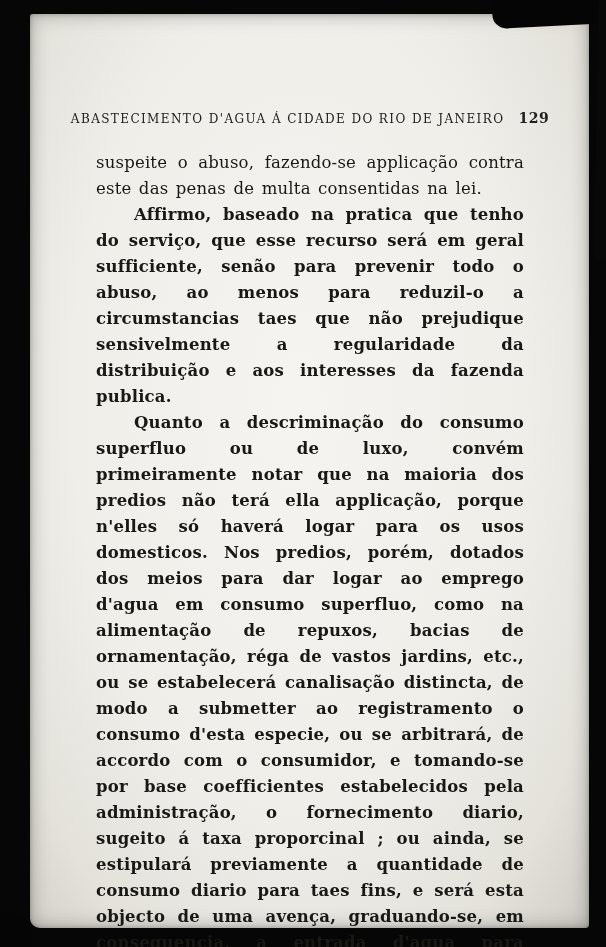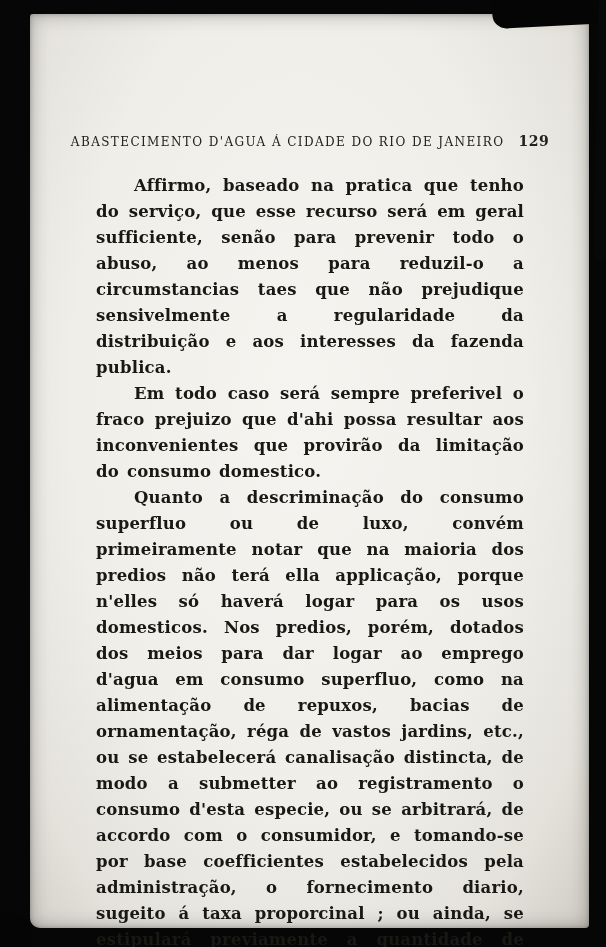--- a/index.html
+++ b/index.html
@@ -73,21 +73,20 @@
     font-size: 12px;
     letter-spacing: 1.4px;
     white-space: nowrap;
     color: #22211f;
     margin-bottom: 24px;
   }
   .running-head .folio {
     font-size: 14px;
     font-weight: bold;
     letter-spacing: 0.5px;
-    margin-top: 23px;
   }
   .page-body p.para {
     margin: 0;
     font-size: 16.5px;
     line-height: 26px;
     text-align: justify;
     letter-spacing: 0.2px;
     word-spacing: 2px;
     color: #191815;
   }
@@ -103,22 +102,22 @@
   <div class="page">
     <div class="content">
 
       <div class="running-head">
         <span>ABASTECIMENTO D'AGUA Á CIDADE DO RIO DE JANEIRO</span>
         <span class="folio">129</span>
       </div>
 
       <div class="page-body">
 
+      <p class="para">suspeite o abuso, fazendo-se applicação contra este das penas de multa consentidas na lei.</p>
           <p class="para indent">Affirmo, baseado na pratica que tenho do serviço, que esse recurso será em geral sufficiente, senão para prevenir todo o abuso, ao menos para reduzil-o a circumstancias taes que não prejudique sensivelmente a regularidade da distribuição e aos interesses da fazenda publica.</p>
-          <p class="para indent">Em todo caso será sempre preferivel o fraco prejuizo que d'ahi possa resultar aos inconvenientes que provirão da limitação do consumo domestico.</p>
           <p class="para indent">Quanto a descriminação do consumo superfluo ou de luxo, convém primeiramente notar que na maioria dos predios não terá ella applicação, porque n'elles só haverá logar para os usos domesticos. Nos predios, porém, dotados dos meios para dar logar ao emprego d'agua em consumo superfluo, como na alimentação de repuxos, bacias de ornamentação, réga de vastos jardins, etc., ou se estabelecerá canalisação distincta, de modo a submetter ao registramento o consumo d'esta especie, ou se arbitrará, de accordo com o consumidor, e tomando-se por base coefficientes estabelecidos pela administração, o fornecimento diario, sugeito á taxa proporcinal ; ou ainda, se estipulará previamente a quantidade de consumo diario para taes fins, e será esta objecto de uma avença, graduando-se, em consequencia, a entrada d'agua para produzir a despeza convencionada.</p>
         </div>
 
     </div>
   </div>
 
   <div class="artifact-top-right"></div>
   <div class="artifact-right-band"></div>
   <div class="artifact-bottom-left"></div>
 </div>

